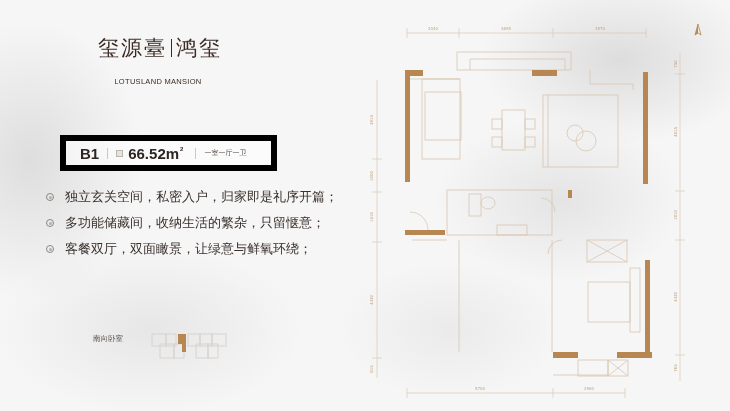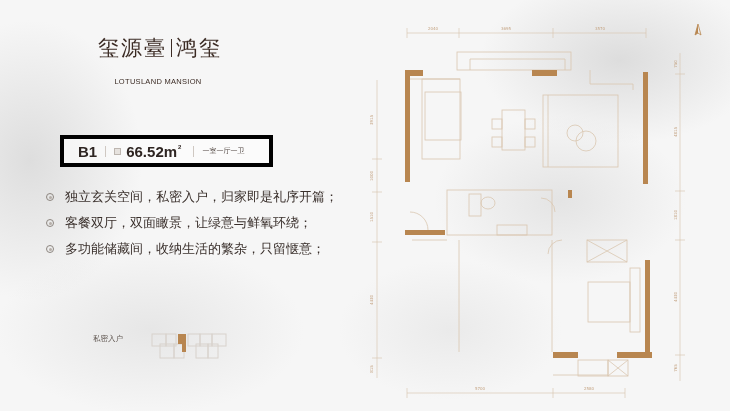--- a/index.html
+++ b/index.html
@@ -10,21 +10,21 @@
       radial-gradient(ellipse 200px 120px at 620px 60px, rgba(200,200,200,0.55), rgba(255,255,255,0) 70%),
       radial-gradient(ellipse 160px 200px at 30px 160px, rgba(205,205,205,0.6), rgba(255,255,255,0) 70%),
       radial-gradient(ellipse 180px 120px at 560px 200px, rgba(210,210,210,0.5), rgba(255,255,255,0) 70%),
       radial-gradient(ellipse 220px 120px at 150px 330px, rgba(215,215,215,0.5), rgba(255,255,255,0) 70%),
       radial-gradient(ellipse 160px 100px at 450px 330px, rgba(220,220,220,0.45), rgba(255,255,255,0) 70%),
       #f6f6f6;}
   .brand{position:absolute;left:98px;top:34px;width:120px;text-align:center;}
   .brand-cn{font-family:Liberation Sans, sans-serif;font-size:21px;letter-spacing:2px;color:#3b2b24;white-space:nowrap;}
   .brand-cn .sep{display:inline-block;width:1px;height:18px;background:#3b2b24;margin:0 4px;vertical-align:-2px;}
   .brand-en{font-family:Liberation Sans, sans-serif;font-size:7.5px;letter-spacing:0.3px;color:#3b2b24;margin-top:15px;white-space:nowrap;}
-  .info-box{position:absolute;left:60px;top:135px;width:205px;height:24px;border:4px solid #000000;background:rgba(255,255,255,0.6);
+  .info-box{position:absolute;left:60px;top:135px;width:205px;height:24px;border:6px solid #000000;background:rgba(255,255,255,0.6);
     display:flex;align-items:center;}
   .code{font-family:"Liberation Sans",sans-serif;font-weight:bold;font-size:15px;margin-left:14px;color:#2e2522;}
   .vsep{width:1px;height:11px;background:#cfc8c2;margin:0 8px;}
   .area-icon{width:5px;height:5px;border:1px solid #bdb6b0;background:#e6e2de;margin-right:5px;}
   .area{font-family:"Liberation Sans",sans-serif;font-weight:bold;font-size:15px;color:#2e2522;}
   .area sup{font-size:6px;vertical-align:8px;margin-left:1px;}
   .layout{font-size:7px;color:#4a3f3a;white-space:nowrap;}
   .features{position:absolute;left:46px;top:184px;}
   .feat{display:flex;align-items:center;height:26px;font-size:13px;color:#3a302c;white-space:nowrap;}
   .bullet{width:6px;height:6px;border:1.5px solid #8d8680;border-radius:50%;margin-right:11px;position:relative;}
@@ -52,29 +52,29 @@
   <span class="layout">一室一厅一卫</span>
 </div>
 
 <div class="features">
   <div class="feat">
       <span class="bullet"></span>
       <span>独立玄关空间，私密入户，归家即是礼序开篇；</span>
     </div>
   <div class="feat">
       <span class="bullet"></span>
-      <span>客餐双厅，双面瞰景，让绿意与鲜氧环绕；</span>
+      <span>多功能储藏间，收纳生活的繁杂，只留惬意；</span>
     </div>
   <div class="feat">
       <span class="bullet"></span>
-      <span>多功能储藏间，收纳生活的繁杂，只留惬意；</span>
+      <span>客餐双厅，双面瞰景，让绿意与鲜氧环绕；</span>
     </div>
 </div>
 
-<div class="dist-label">私密入户</div>
+<div class="dist-label">南向卧室</div>
 <svg class="keyplan" width="85" height="28" viewBox="0 0 85 28">
   <g fill="none" stroke="#d8d2cc" stroke-width="1">
     <rect x="2" y="2" width="14" height="12"></rect>
     <rect x="16" y="2" width="10" height="12"></rect>
     <rect x="10" y="12" width="14" height="14"></rect>
     <rect x="24" y="12" width="10" height="14"></rect>
     <rect x="38" y="2" width="12" height="12"></rect>
     <rect x="50" y="2" width="12" height="12"></rect>
     <rect x="62" y="2" width="14" height="12"></rect>
     <rect x="46" y="12" width="12" height="14"></rect>

